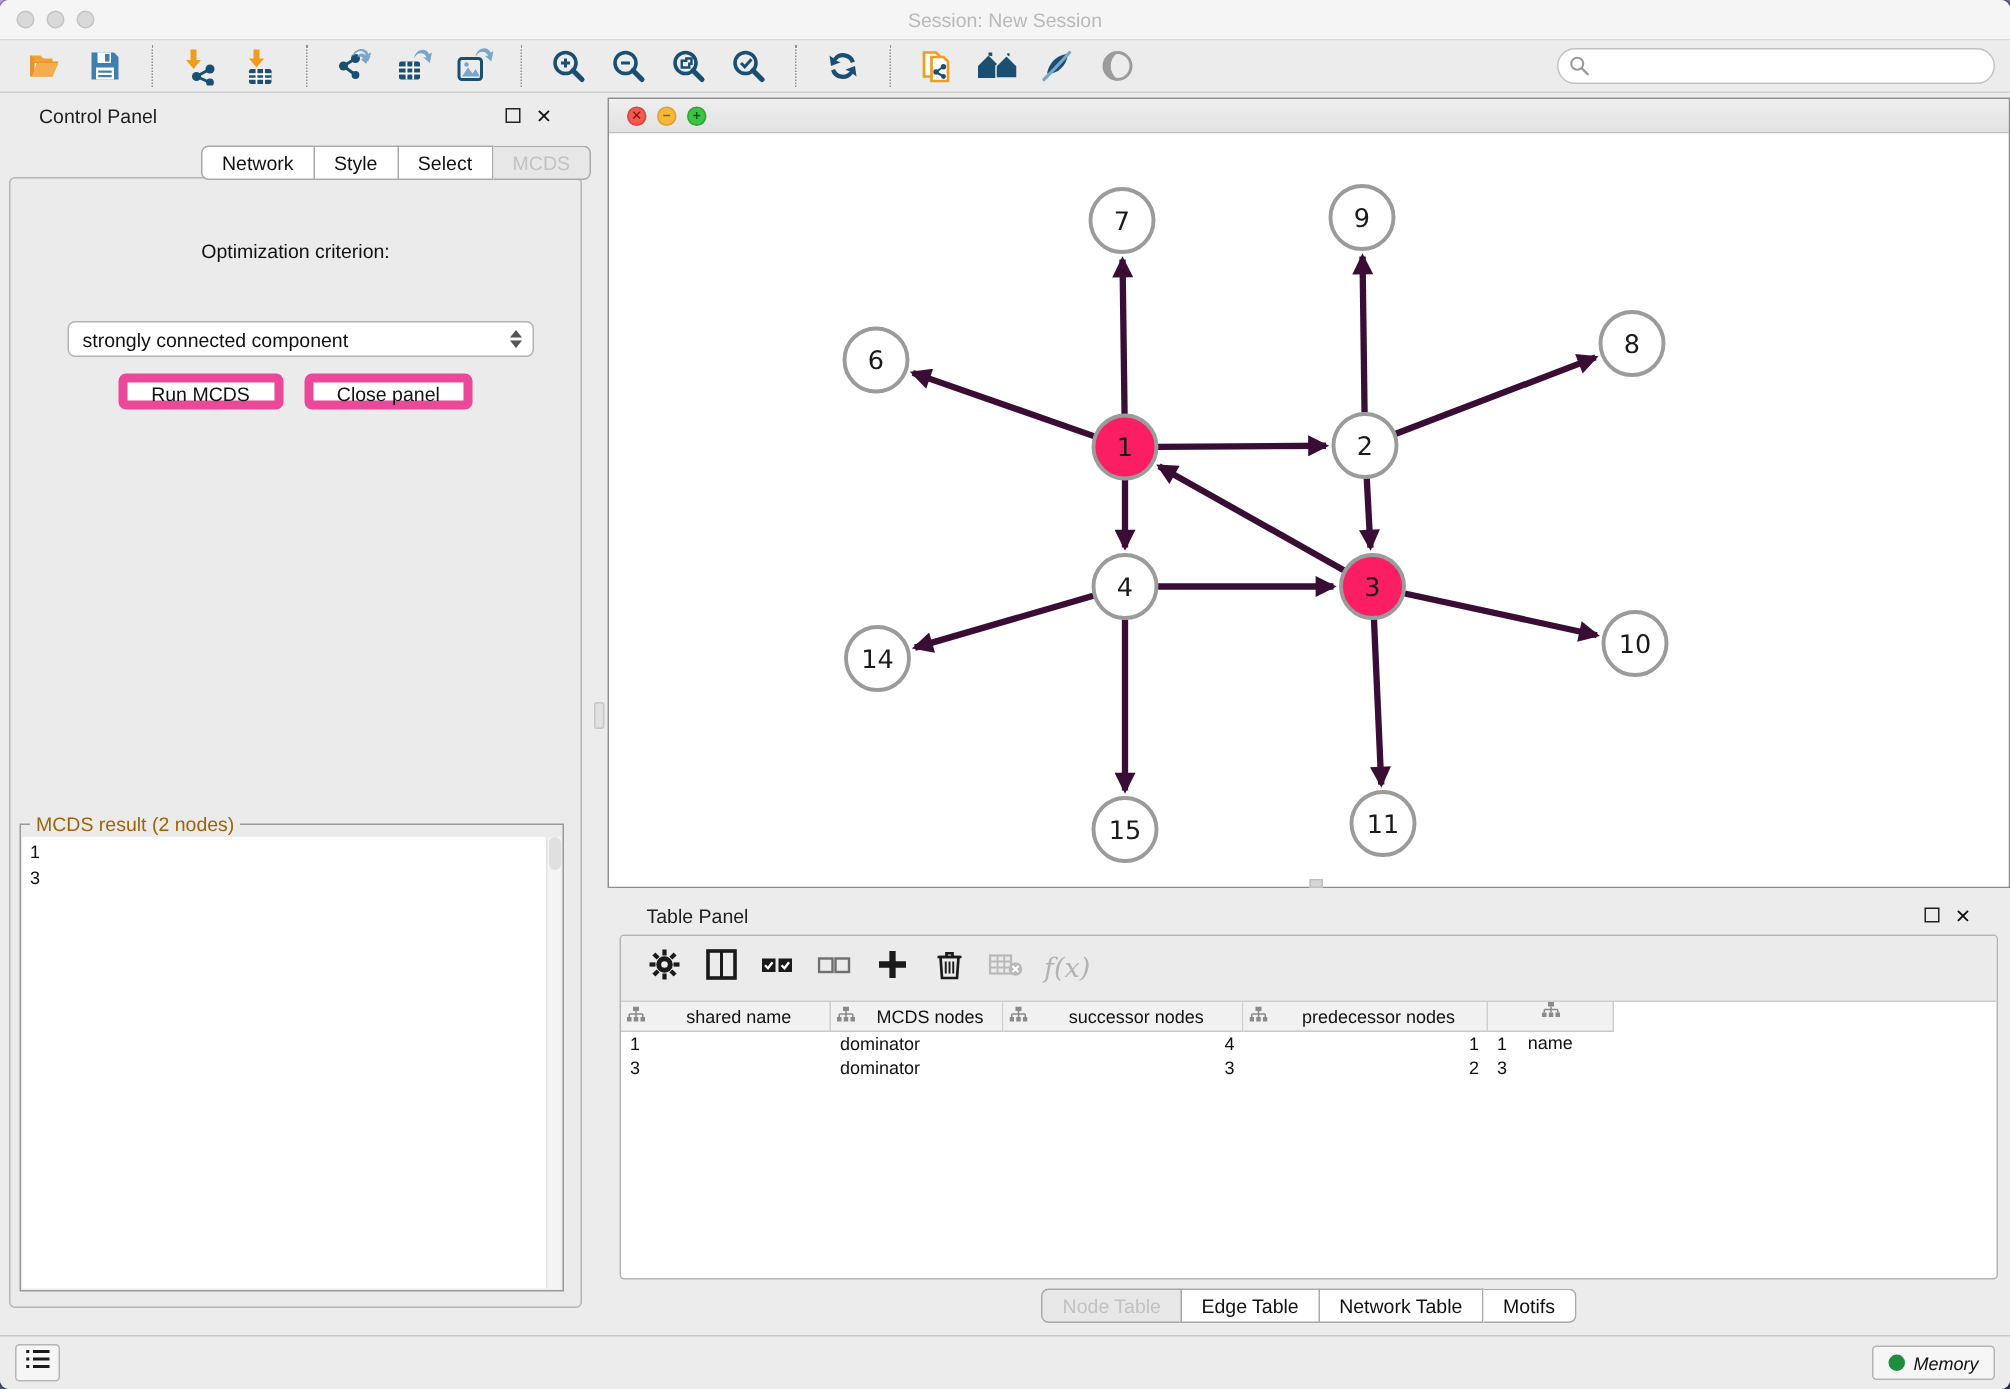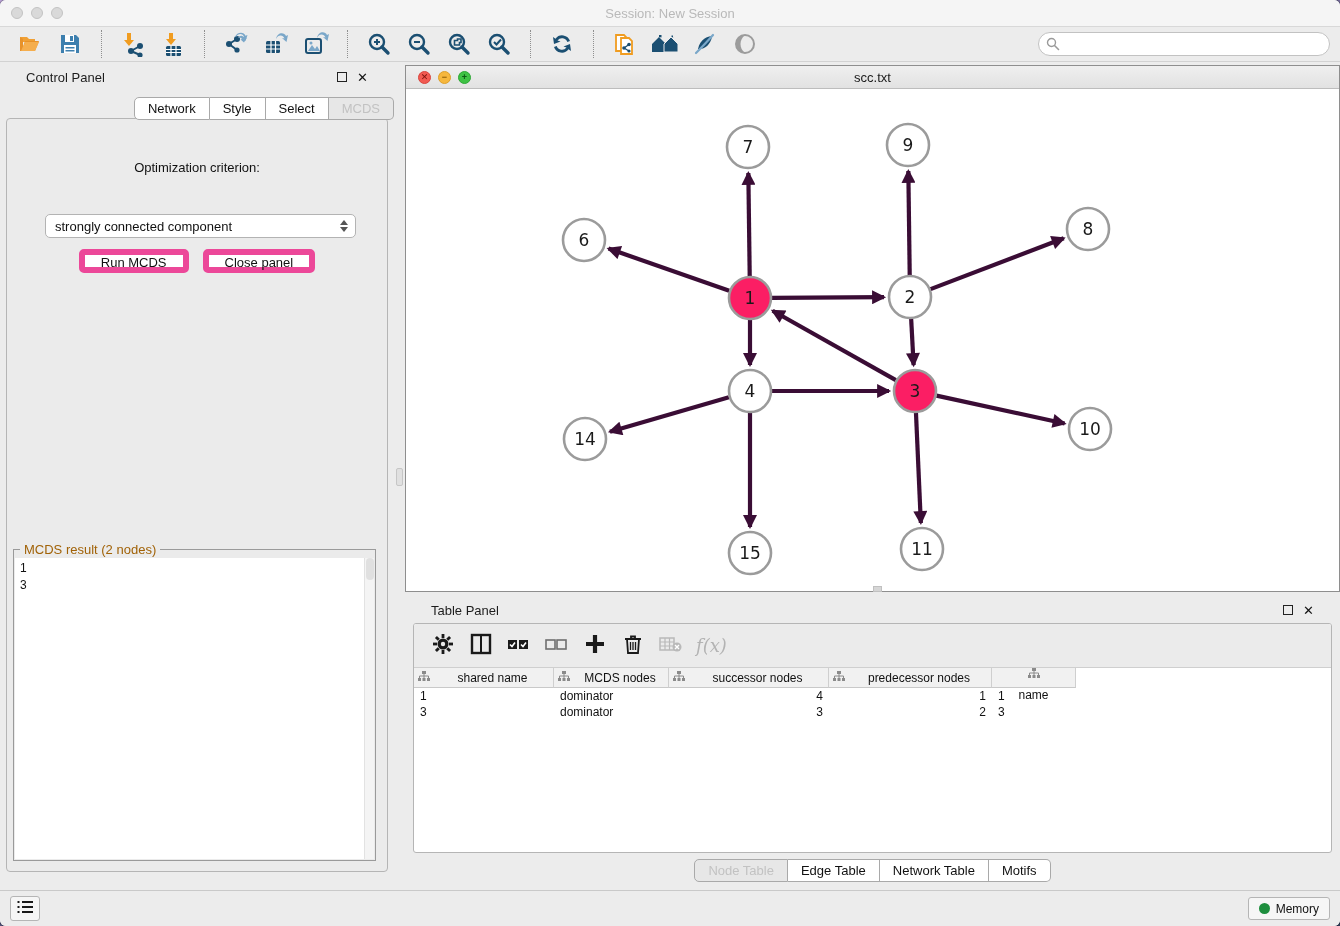--- a/index.html
+++ b/index.html
@@ -90,21 +90,21 @@
   .th-cell .th-label { flex:1; text-align:center; }
   .tbl-row { display:flex; height:16px; }
   .td-cell { font-size:12px; color:#111; padding:0 6px; line-height:16px; white-space:nowrap; overflow:hidden; }
   .tp-tabs { position:absolute; left:0; right:0; bottom:8px; display:flex; justify-content:center; }
   
   .statusbar { position:absolute; left:0; right:0; bottom:0; height:36px; background:#ececec;
     border-top:1px solid #c9c9c9; display:flex; align-items:center; padding:0 10px; }
   .status-btn { width:30px; height:25px; background:#f6f6f6; border:1px solid #b5b5b5; border-radius:3px;
     display:flex; align-items:center; justify-content:center; }
   .memory-btn { margin-left:auto; height:23px; background:#f6f6f6; border:1px solid #b5b5b5; border-radius:3px;
-    display:flex; align-items:center; gap:6px; padding:0 10px; font-size:12px; color:#111; }
+    display:flex; align-items:center; gap:6px; padding:0 10px; font-size:12px; color:#111;font-style:italic; }
   .mem-dot { width:11px; height:11px; border-radius:50%; background:#1e8e3e; }
 </style>
 </head>
 <body>
 
 <div class="window">
 
   <div class="titlebar">
     <div class="traffic">
       <div class="tl-dot"></div>
@@ -324,21 +324,20 @@
             <div class="result-thumb"></div>
           </div>
       </div>
     </div>
   </div>
 
   <div class="splitter-handle"></div>
 
   <div class="net-window">
     <div class="net-titlebar">
-      <div class="net-title">scc.txt</div>
       <div class="net-traffic">
         <div class="nt-dot nt-close">✕</div>
         <div class="nt-dot nt-min">−</div>
         <div class="nt-dot nt-zoom">+</div>
       </div>
     </div>
     <div class="net-canvas">
       <svg id="graph-svg" width="933" height="503">
         <defs>
           <marker id="arrow" viewBox="0 0 10 10" refX="8.5" refY="5" markerUnits="userSpaceOnUse" markerWidth="16" markerHeight="14" orient="auto">

